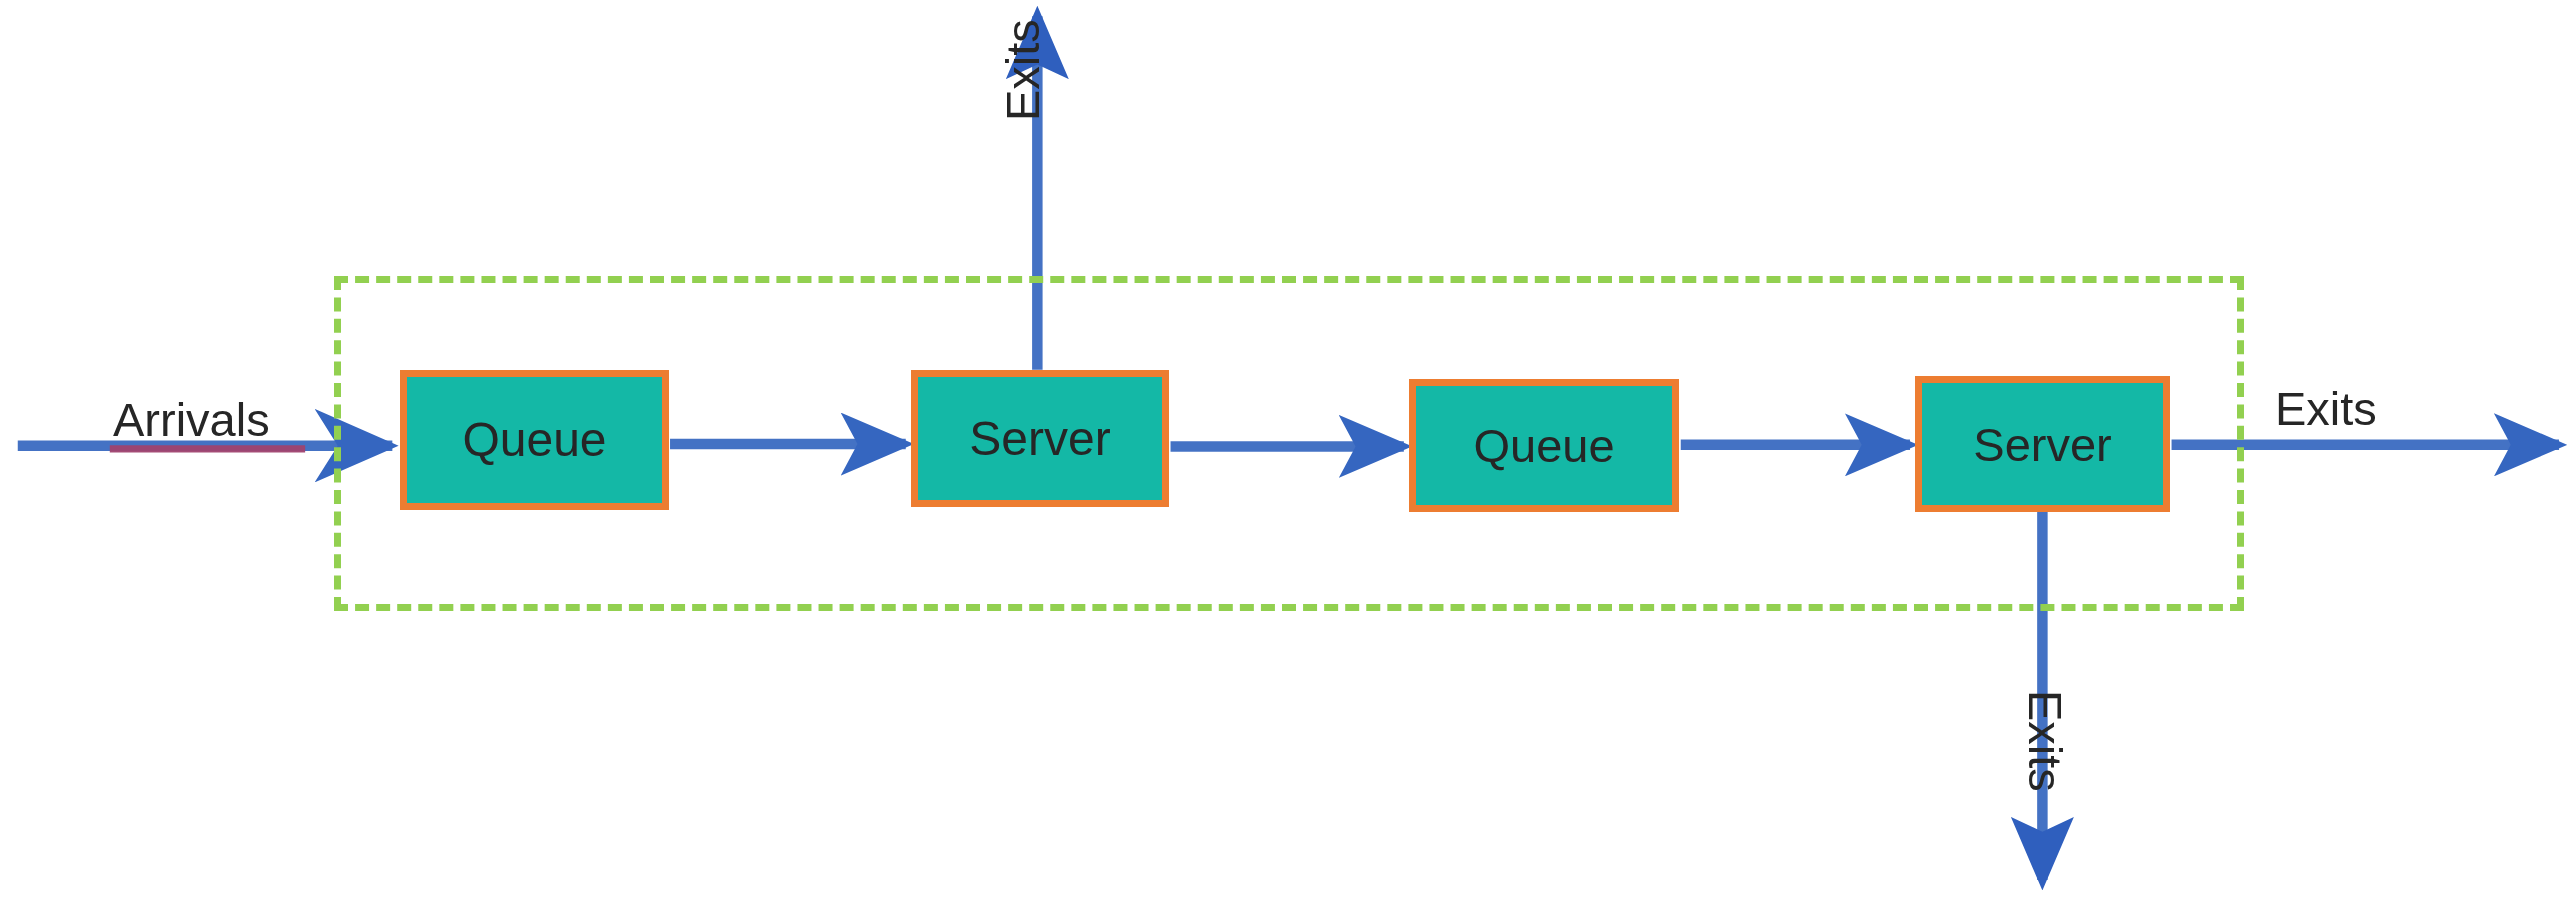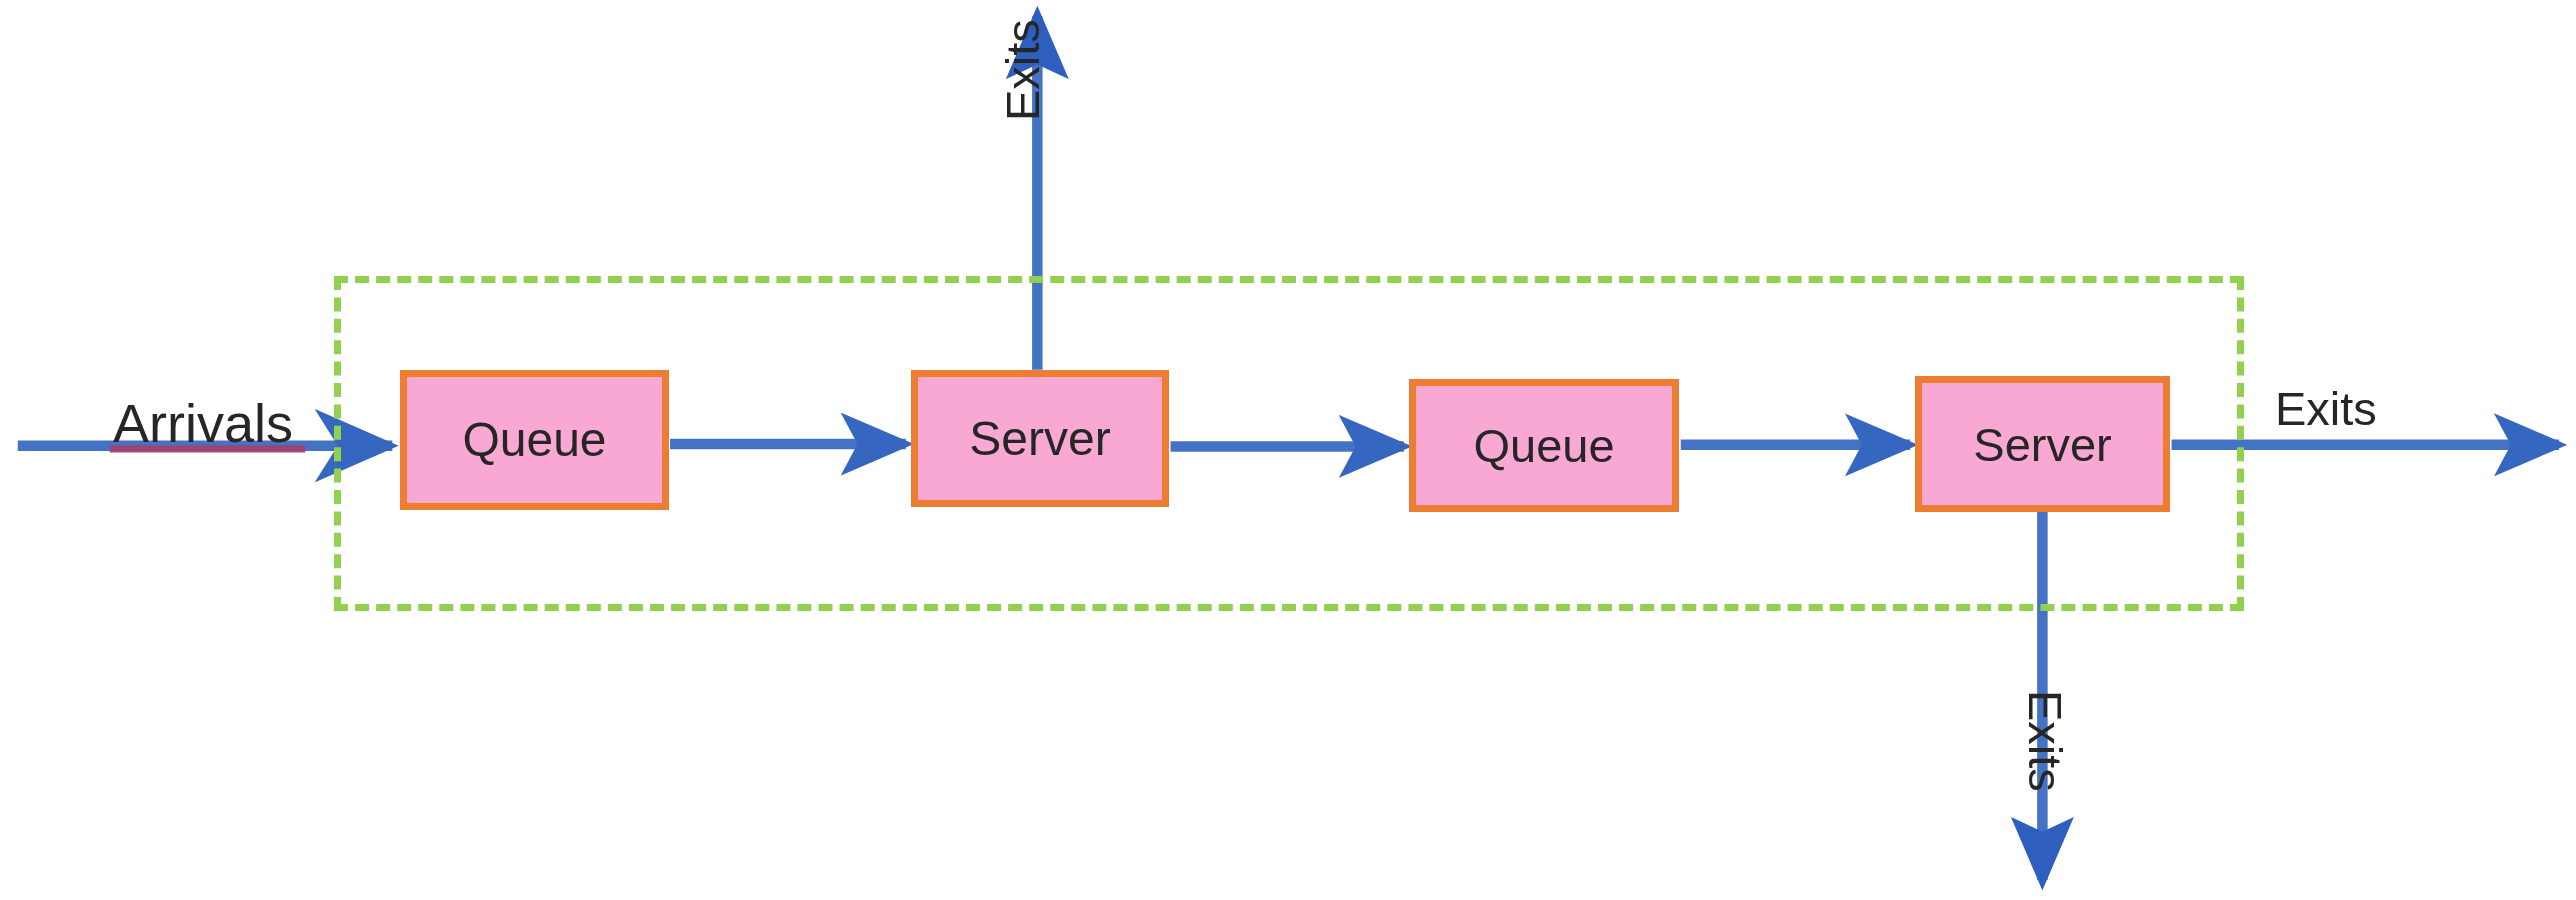--- a/index.html
+++ b/index.html
@@ -21,21 +21,21 @@
   #diagram-svg {
     position: absolute;
     left: 0;
     top: 0;
     width: 2576px;
     height: 901px;
   }
   .node-box {
     position: absolute;
     box-sizing: border-box;
-    background: #f9a8d4;
+    background: #14b8a6;
     border-style: solid;
     display: flex;
     align-items: center;
     justify-content: center;
   }
   .node-label {
     font-family: "Liberation Sans", sans-serif;
     color: #262626;
     white-space: nowrap;
     line-height: 1;
@@ -108,21 +108,21 @@
   </div>
 
   <div class="node-box" style="left:1409px; top:379px; width:270px; height:133px; border-width:7.3px; border-color:#ED7D31;">
     <span class="node-label" style="font-size:47px;">Queue</span>
   </div>
 
   <div class="node-box" style="left:1915px; top:376px; width:255px; height:136px; border-width:7.3px; border-color:#ED7D31;">
     <span class="node-label" style="font-size:47px;">Server</span>
   </div>
 
-  <div class="free-label" style="left:113px; top:396px; font-size:54px;">Arrivals</div>
+  <div class="free-label" style="left:113px; top:396px; font-size:47px;">Arrivals</div>
 
   <div class="free-label rot-ccw" style="left:999px; top:121px; font-size:47px;">Exits</div>
 
   <div class="free-label" style="left:2275px; top:385px; font-size:47px;">Exits</div>
 
   <div class="free-label rot-cw" style="left:2069px; top:690px; font-size:47px;">Exits</div>
 
 </div>
 
 

